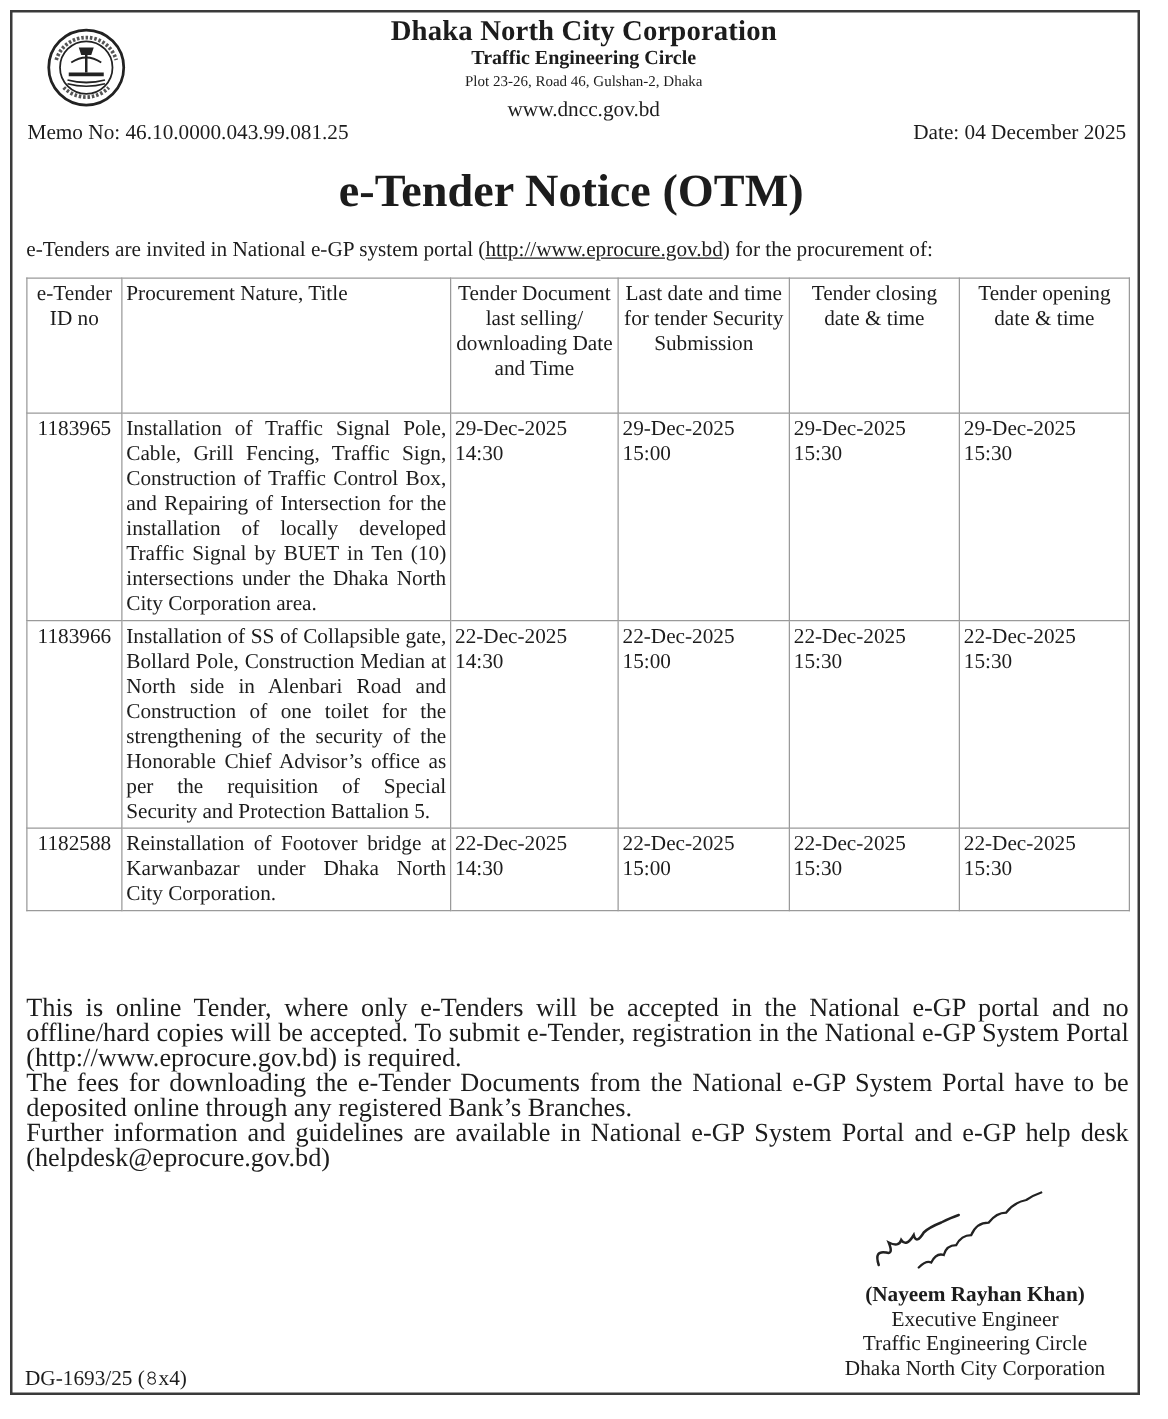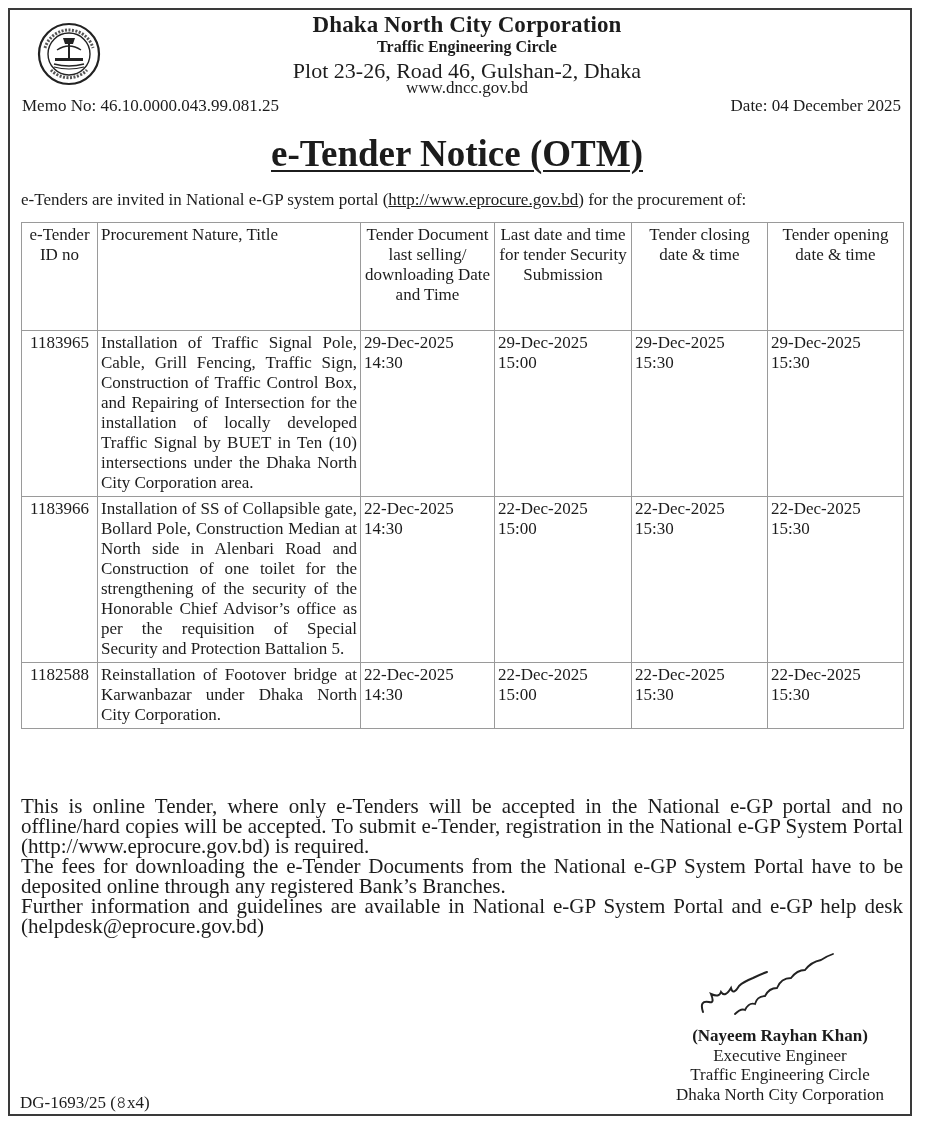--- a/index.html
+++ b/index.html
@@ -11,27 +11,27 @@
   .frame {
     position: absolute; left: 8px; top: 8px; width: 904px; height: 1108px;
     border: 2px solid #3a3a3a; box-sizing: border-box;
   }
   .logo {
     position: absolute; left: 37px; top: 22px; width: 64px; height: 64px;
   }
   .hdr { position: absolute; left: 0; width: 934px; text-align: center; }
   .org { top: 12px; font-size: 23px; font-weight: bold; letter-spacing: 0.1px; }
   .circle { top: 38px; font-size: 16px; font-weight: bold; }
-  .addr { top: 58px; font-size: 22px; }
+  .addr { top: 58px; font-size: 12px; }
   .web { top: 78px; font-size: 17px; }
   .memo { position: absolute; left: 22px; top: 96px; font-size: 17px; }
   .date { position: absolute; right: 33px; top: 96px; font-size: 17px; }
   .title {
     position: absolute; left: 0; width: 914px; top: 132px; text-align: center;
-    font-size: 37px; font-weight: bold; text-decoration: underline;
+    font-size: 37px; font-weight: bold; 
     text-decoration-thickness: 2px; text-underline-offset: 4px;
   }
   .intro { position: absolute; left: 21px; top: 190px; font-size: 17px; white-space: nowrap; }
   .intro .link { text-decoration: underline; }
   table.tenders {
     position: absolute; left: 21px; top: 222px; width: 882px;
     border-collapse: collapse; font-size: 17px; line-height: 20px;
     table-layout: fixed;
   }
   table.tenders th, table.tenders td {

